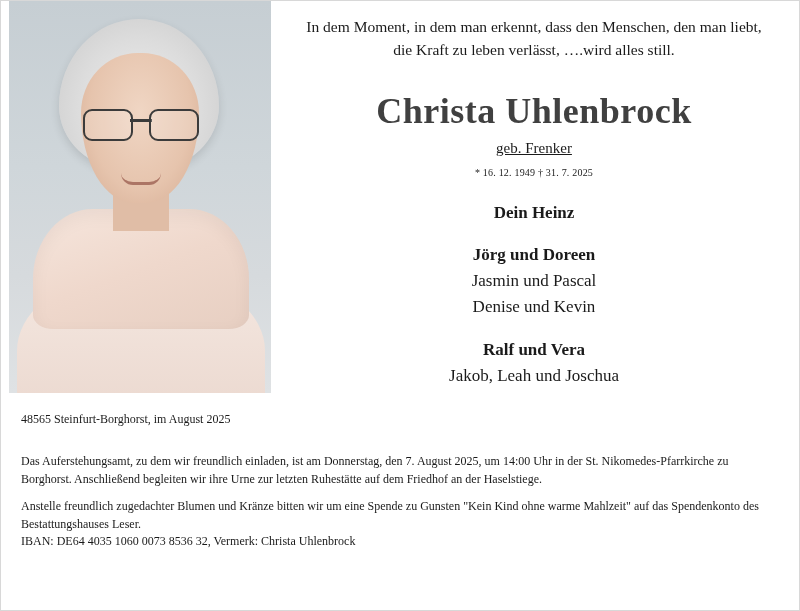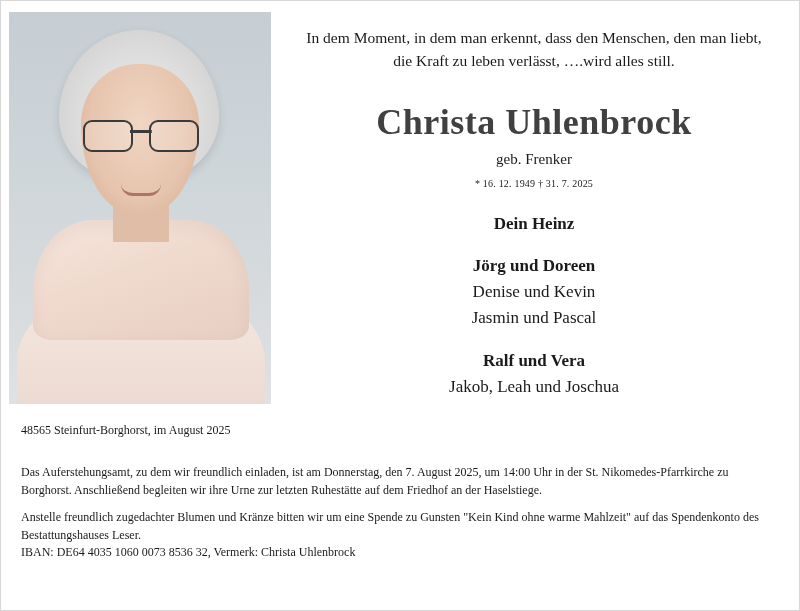--- a/index.html
+++ b/index.html
@@ -20,21 +20,21 @@
     height: 611px;
     box-sizing: border-box;
     border: 1px solid #d8d8d8;
     background: #ffffff;
   }
 
   
   .top {
     display: flex;
     align-items: flex-start;
-    padding: 11px 0 0 0;
+    padding: 0 0 0 0;
   }
 
   .photo-wrap {
     width: 262px;
     height: 392px;
     margin-left: 8px;
     flex: 0 0 auto;
     overflow: hidden;
     background: #cfd5d8;
     position: relative;
@@ -127,20 +127,21 @@
   .name {
     font-size: 36px;
     font-weight: bold;
     letter-spacing: 0.5px;
     margin-top: 28px;
     color: #404040;
   }
   .maiden {
     font-size: 15px;
     margin-top: 8px;
+    text-decoration: underline;
   }
   .dates {
     font-size: 10px;
     margin-top: 10px;
     letter-spacing: 0.2px;
   }
   .mourners {
     margin-top: 22px;
     font-size: 17px;
     line-height: 1.52;
@@ -194,22 +195,22 @@
       <div class="name">Christa Uhlenbrock</div>
       <div class="maiden">geb. Frenker</div>
       <div class="dates">* 16. 12. 1949   † 31. 7. 2025</div>
 
       <div class="mourners">
         <div class="grp">
           <div class="b">Dein Heinz</div>
         </div>
         <div class="grp">
           <div class="b">Jörg und Doreen</div>
+          <div>Jasmin und Pascal</div>
           <div>Denise und Kevin</div>
-          <div>Jasmin und Pascal</div>
         </div>
         <div class="grp">
           <div class="b">Ralf und Vera</div>
           <div>Jakob, Leah und Joschua</div>
         </div>
       </div>
     </div>
   </div>
 
   <div class="lower">

